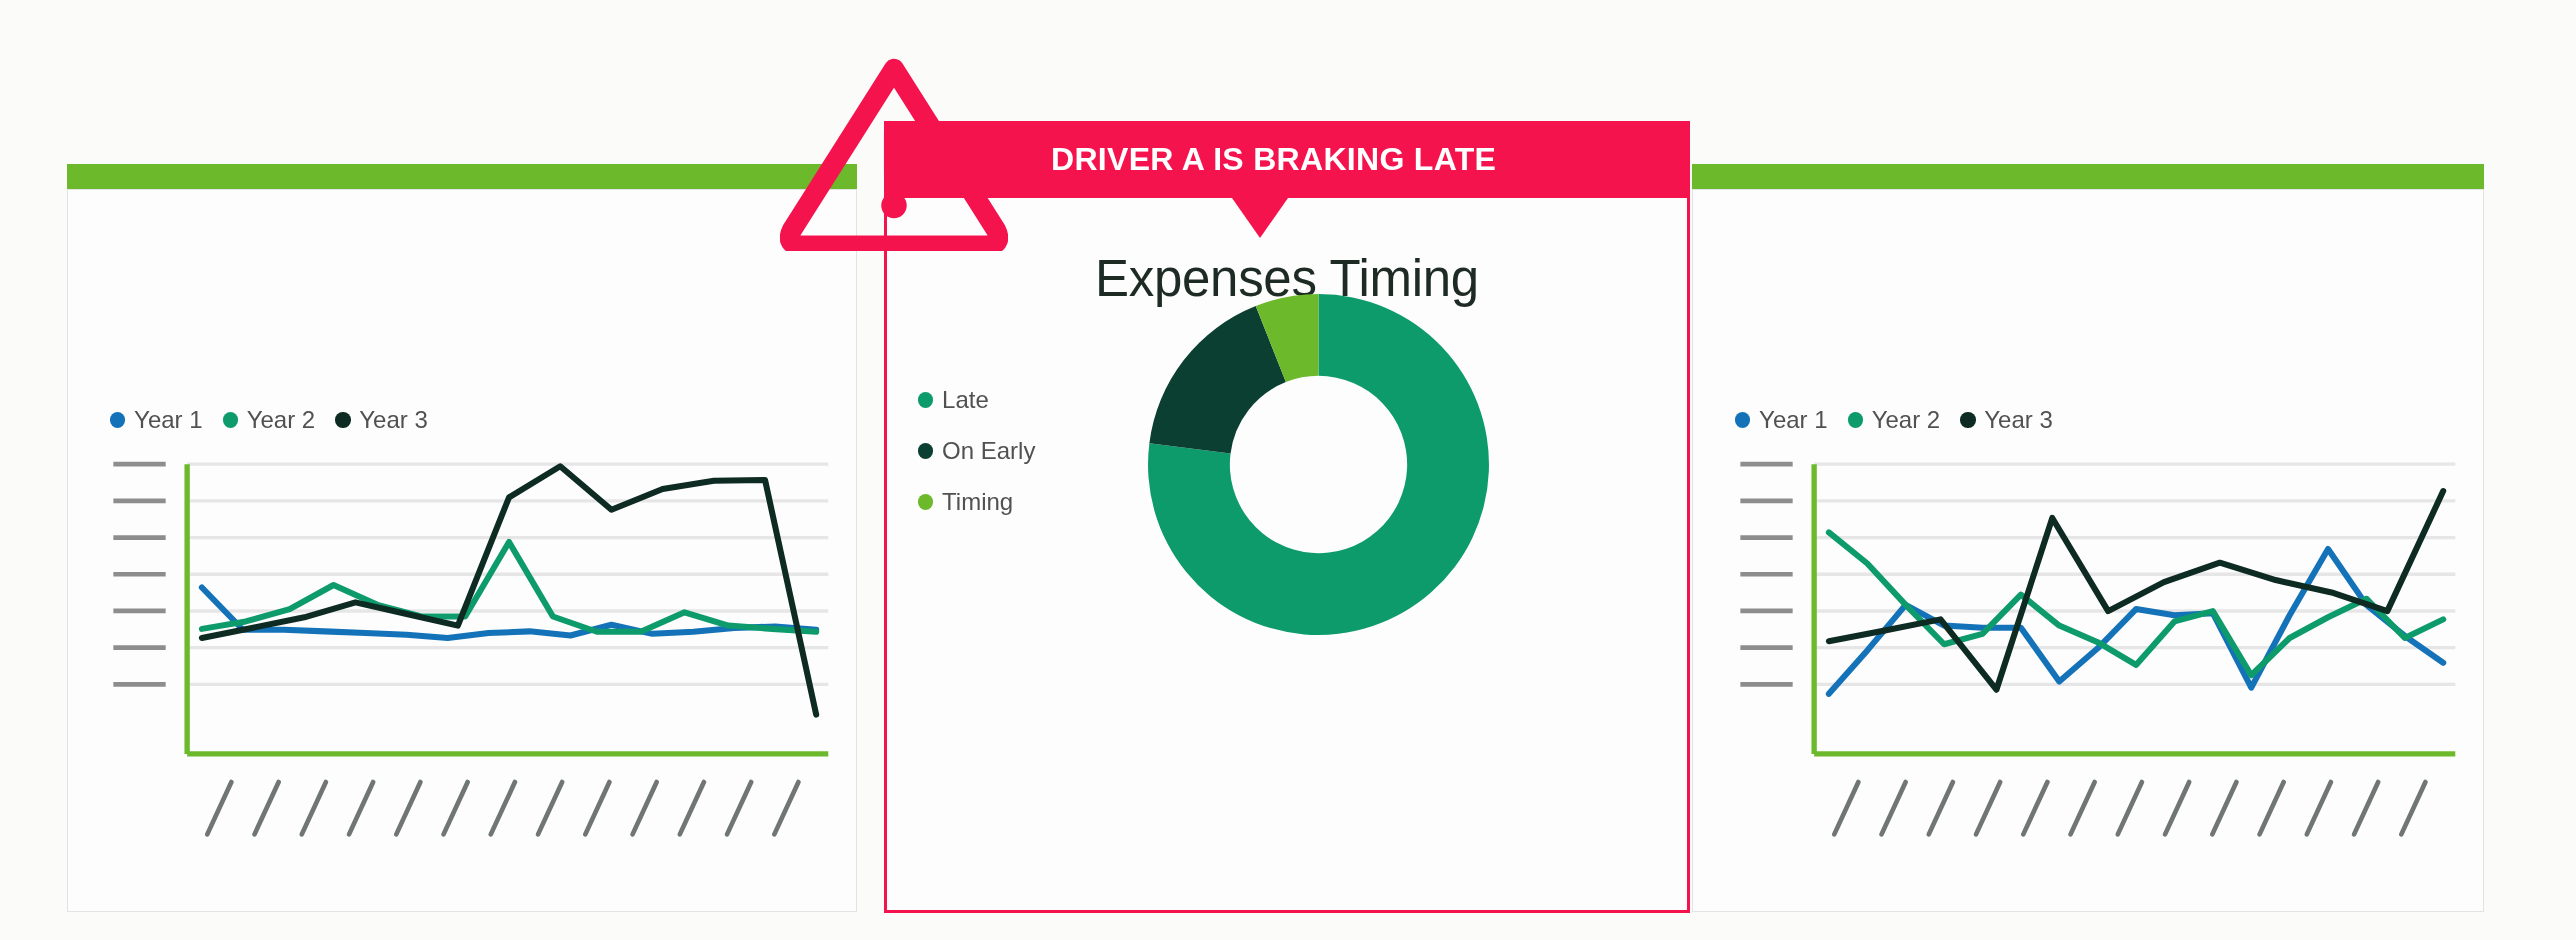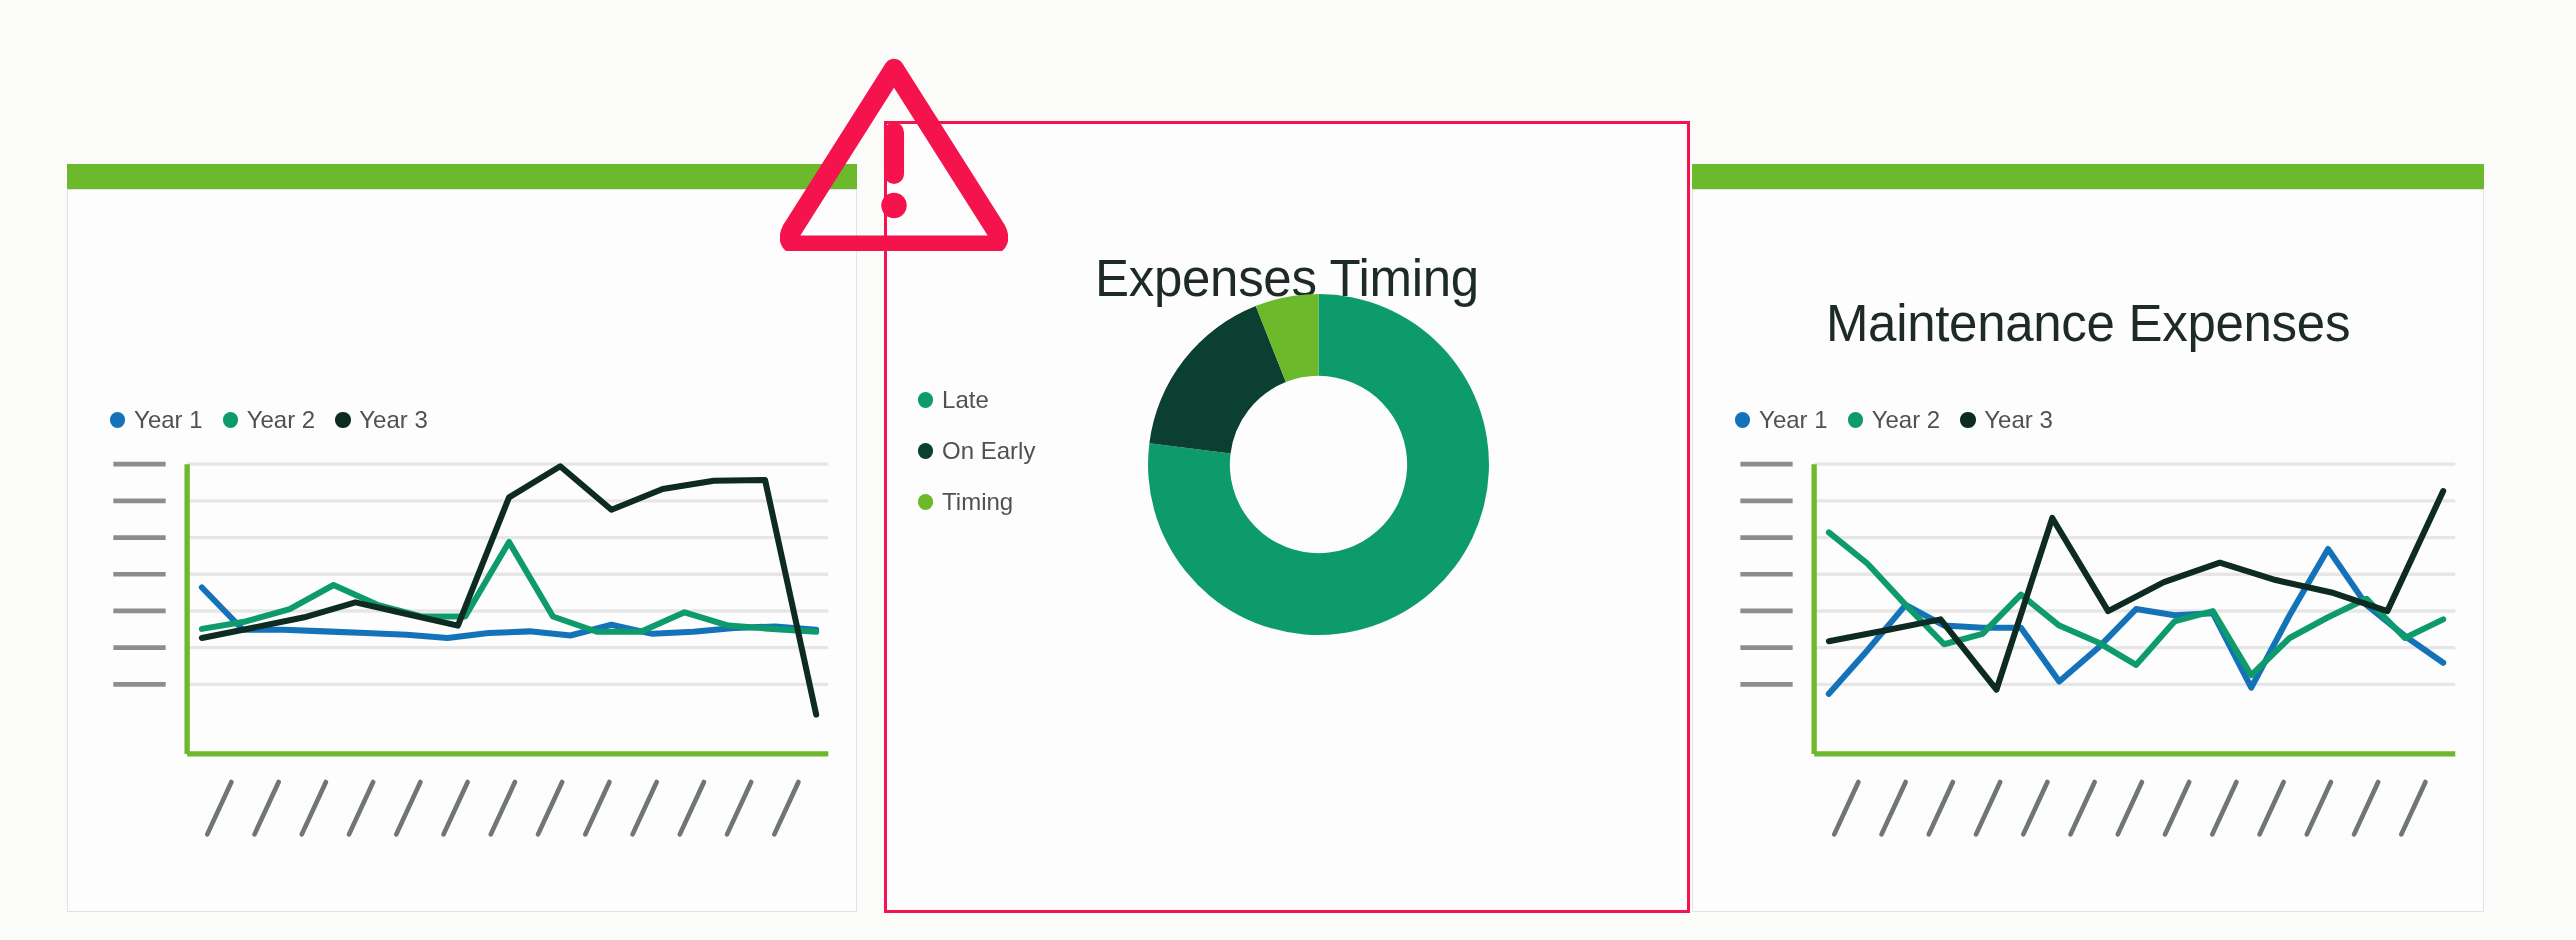--- a/index.html
+++ b/index.html
@@ -164,21 +164,20 @@
           <path d="M 166.49636361809164 23.83677258438422 A 254 254 0 0 1 259.99999999999994 6 L 260 127.91999999999999 A 132.08 132.08 0 0 0 211.37810908140764 137.19512174387978 Z" fill="#6cba2b"></path>
         </svg>
     </div>
   </div>
 
   <div class="greenbar g3">
     <div class="notch"></div>
   </div>
 
   <div class="card c3">
-    <div class="card-title">Maintenance Expenses</div>
 
     <div class="legend horiz">
       <div class="legend-item">
         <span class="legend-dot" style="background:#1473b8"></span>
         <span class="legend-label">Year 1</span>
       </div>
       <div class="legend-item">
         <span class="legend-dot" style="background:#0d9b6c"></span>
         <span class="legend-label">Year 2</span>
       </div>
@@ -219,20 +218,24 @@
           <line x1="852.6153846153846" y1="570" x2="888.6153846153846" y2="492" stroke="#6f7673" stroke-width="7" stroke-linecap="round"></line>
           <line x1="923.0769230769231" y1="570" x2="959.0769230769231" y2="492" stroke="#6f7673" stroke-width="7" stroke-linecap="round"></line>
           <line x1="993.5384615384615" y1="570" x2="1029.5384615384614" y2="492" stroke="#6f7673" stroke-width="7" stroke-linecap="round"></line>
           <polyline points="140.0,360.5 197.3,295.7 254.5,227.8 311.8,258.7 369.0,261.8 426.3,261.8 483.5,342.0 540.8,292.6 598.0,234.0 655.3,243.3 712.5,240.2 769.8,351.3 827.0,243.3 884.3,144.5 941.5,227.8 998.8,274.1 1056.0,314.2" fill="none" stroke="#1473b8" stroke-width="9" stroke-linejoin="round" stroke-linecap="round"></polyline>
           <polyline points="140.0,119.8 197.3,166.1 254.5,227.8 311.8,286.5 369.0,271.0 426.3,212.4 483.5,258.7 540.8,283.4 598.0,317.3 655.3,252.5 712.5,237.1 769.8,332.7 827.0,277.2 884.3,246.3 941.5,218.6 998.8,277.2 1056.0,249.4" fill="none" stroke="#0d9b6c" stroke-width="9" stroke-linejoin="round" stroke-linecap="round"></polyline>
           <polyline points="140.0,282.1 223.3,266.1 306.5,249.4 389.8,354.3 473.1,98.2 556.4,237.1 639.6,193.9 722.9,164.9 806.2,190.8 889.5,209.3 972.7,237.1 1056.0,58.1" fill="none" stroke="#0d2b22" stroke-width="9" stroke-linejoin="round" stroke-linecap="round"></polyline>
         </svg>
     </div>
   </div>
 
+  <div class="alert-banner">
+    <span class="alert-text">DRIVER A IS BRAKING LATE</span>
+    <div class="notch"></div>
+  </div>
 
   <svg class="warn-icon" viewBox="0 0 340 300">
     <path d="M170 28 L322 268 Q334 292 306 292 L34 292 Q6 292 18 268 Z" fill="none" stroke="#f5134e" stroke-width="30" stroke-linejoin="round"></path>
     <rect x="155" y="108" width="30" height="92" rx="15" fill="#f5134e"></rect>
     <circle cx="170" cy="232" r="19" fill="#f5134e"></circle>
   </svg>
 
 </div>
 
 

